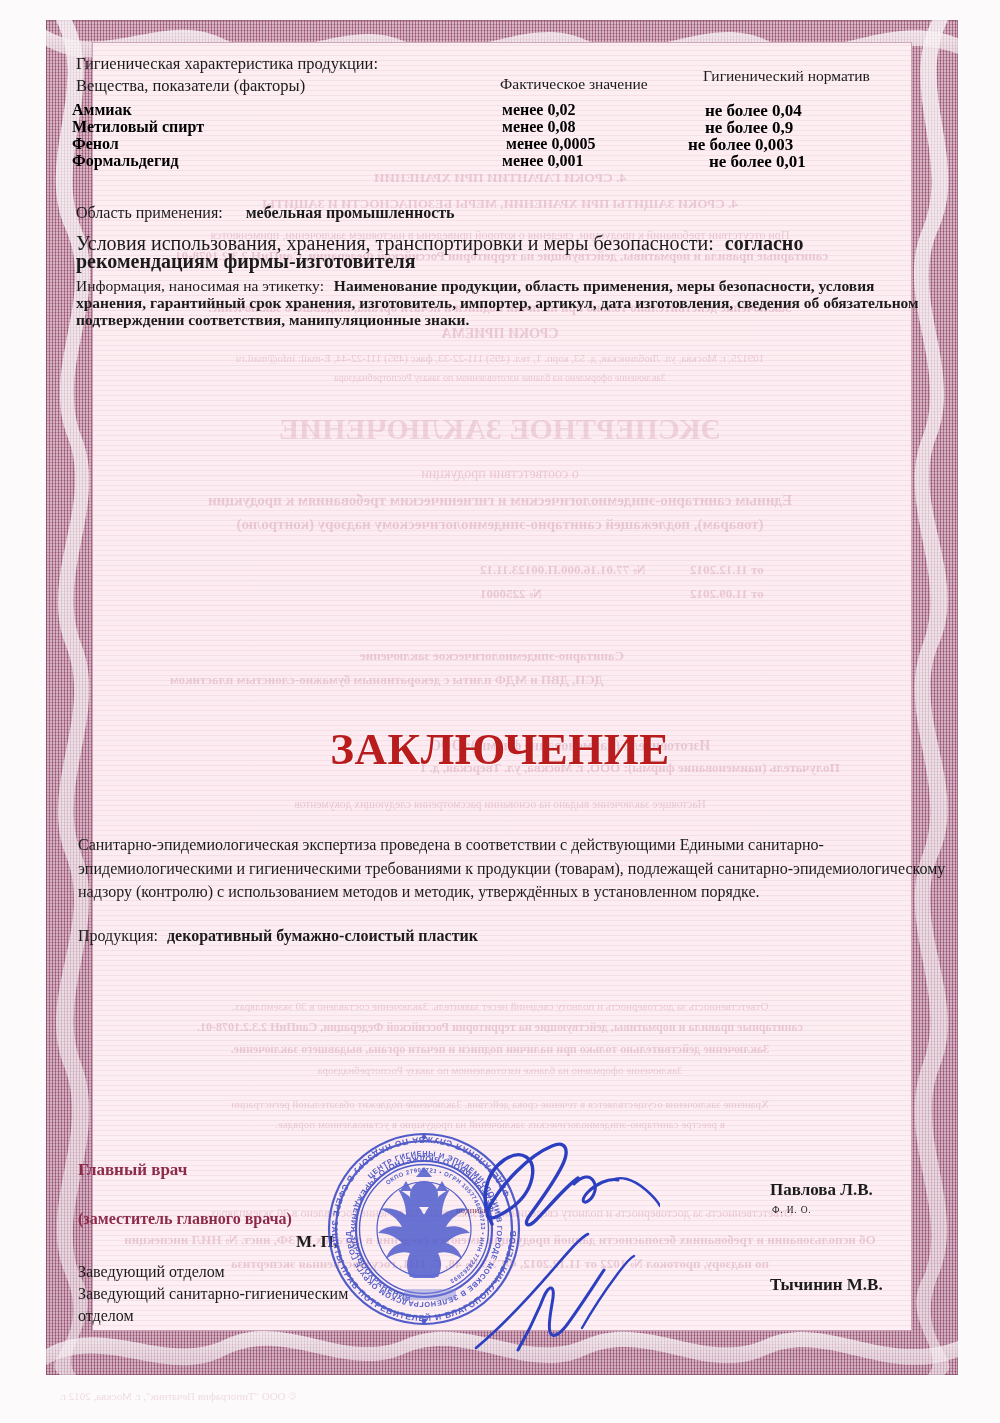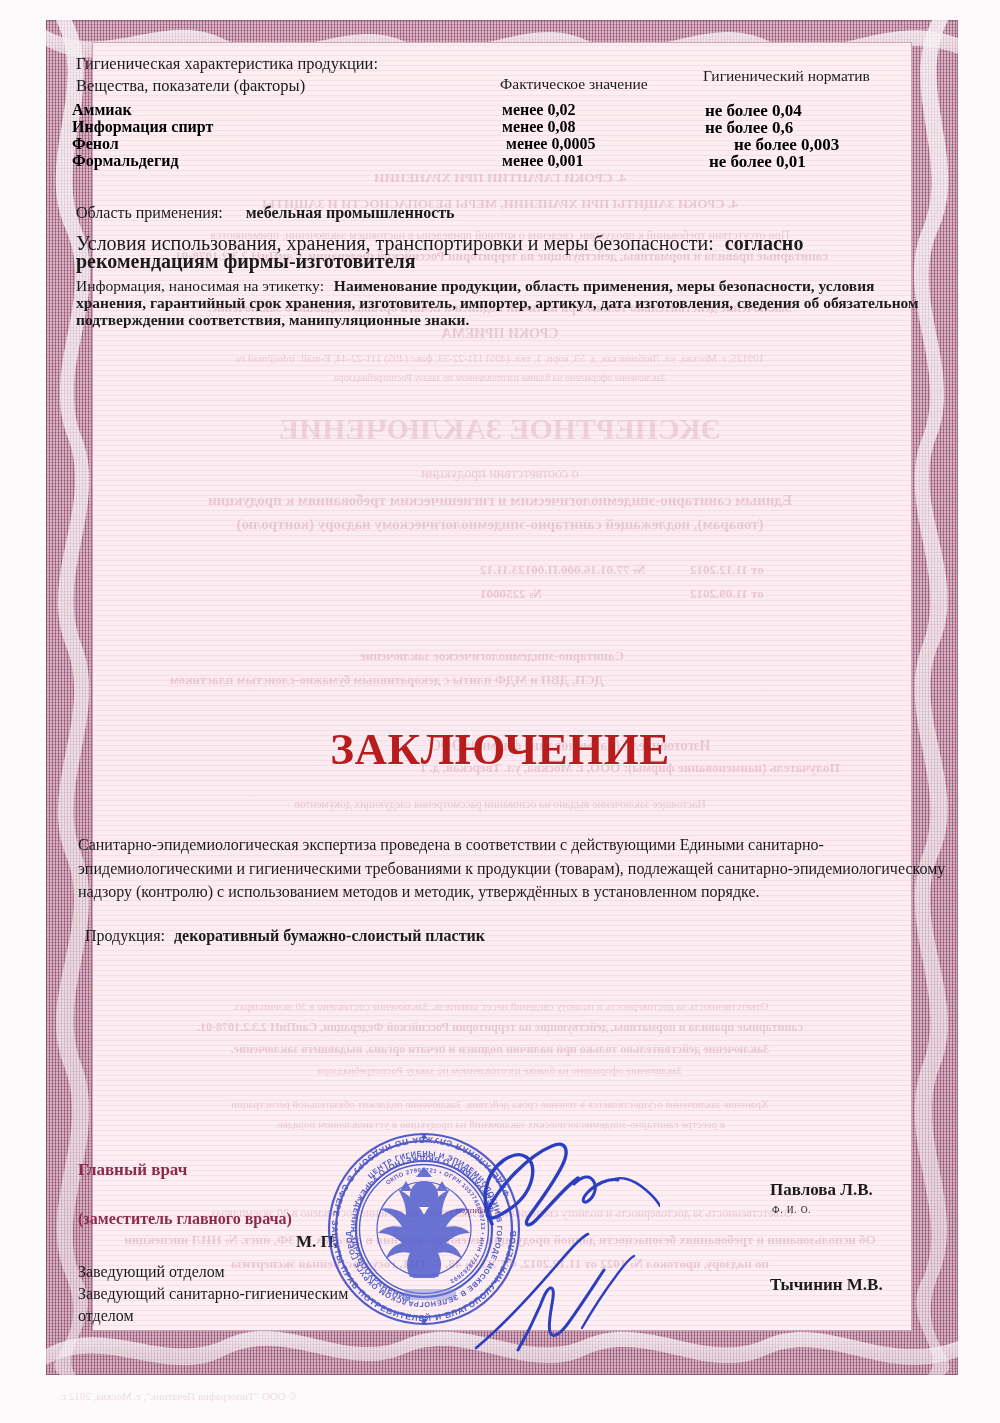--- a/index.html
+++ b/index.html
@@ -110,21 +110,21 @@
     color: #b91c1c;
     letter-spacing: .5px;
     text-shadow: 1px 1px 0 rgba(255,255,255,.6);
   }
 
   
   #concl-1 {
     left: 78px; top: 833px; width: 868px;
     font-size: 16px; line-height: 23.5px;
   }
-  #prod-line  { left: 78px; top: 927px; font-size: 16px; padding-left: 7px; }
+  #prod-line  { left: 78px; top: 927px; font-size: 16px; }
   #concl-2 {
     left: 78px; top: 948px; width: 872px;
     font-size: 16px; line-height: 23px;
     text-align: justify;
   }
 
   
   #sig-chief-1 { left: 78px; top: 1160px; font-size: 17px; font-weight: bold; color: #8d2a4a; }
   #sig-chief-2 { left: 78px; top: 1186px; font-size: 16px; font-weight: bold; color: #8d2a4a; margin-top: 24px; }
   #mp          { left: 296px; top: 1232px; font-size: 17px; font-weight: bold; color: #1b1b1b; }
@@ -227,28 +227,28 @@
     <div class="txt" id="hyg-col-actual">Фактическое значение</div>
     <div class="txt" id="hyg-col-norm">Гигиенический норматив</div>
 
     <div id="hyg-rows">
       <div class="hyg-row">
         <span class="hyg-name">Аммиак</span>
         <span class="hyg-actual">менее  0,02</span>
         <span class="hyg-norm">не более 0,04</span>
       </div>
       <div class="hyg-row">
-        <span class="hyg-name">Информация спирт</span>
+        <span class="hyg-name">Метиловый спирт</span>
         <span class="hyg-actual">менее 0,08</span>
-        <span class="hyg-norm">не более 0,6</span>
+        <span class="hyg-norm">не более 0,9</span>
       </div>
       <div class="hyg-row">
         <span class="hyg-name">Фенол</span>
         <span class="hyg-actual" style="left:434px">менее 0,0005</span>
-        <span class="hyg-norm" style="left:662px">не более 0,003</span>
+        <span class="hyg-norm" style="left:616px">не более 0,003</span>
       </div>
       <div class="hyg-row">
         <span class="hyg-name">Формальдегид</span>
         <span class="hyg-actual">менее 0,001</span>
         <span class="hyg-norm" style="left:637px">не более 0,01</span>
       </div>
     </div>
 
     <div class="txt" id="app-area">
       <span>Область применения:</span>

